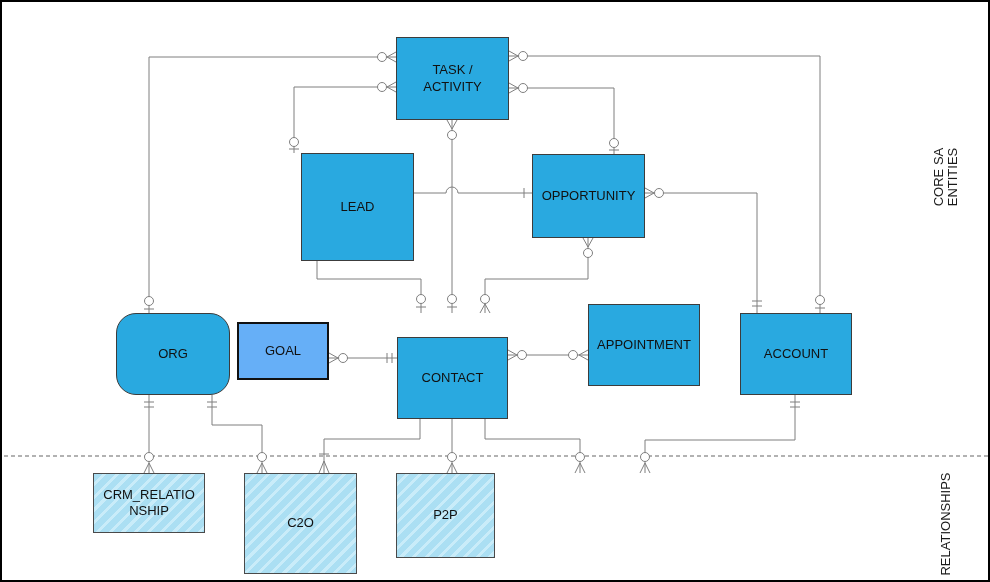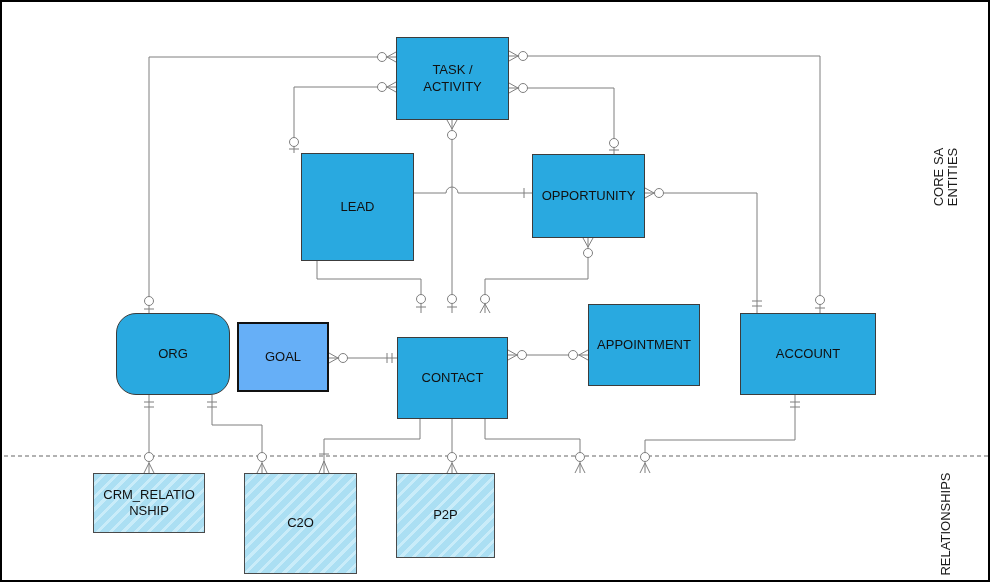--- a/index.html
+++ b/index.html
@@ -179,30 +179,30 @@
   </div>
   <div class="entity" style="left:259px;top:151px;width:113px;height:108px;margin-left:40px;">
     <span>LEAD</span>
   </div>
   <div class="entity" style="left:530px;top:152px;width:113px;height:84px;">
     <span>OPPORTUNITY</span>
   </div>
   <div class="entity" style="left:114px;top:311px;width:114px;height:82px;border-radius:20px;">
     <span>ORG</span>
   </div>
-  <div class="entity goal" style="left:235px;top:320px;width:92px;height:70px;">
+  <div class="entity goal" style="left:235px;top:320px;width:92px;height:58px;">
     <span>GOAL</span>
   </div>
   <div class="entity" style="left:395px;top:311px;width:111px;height:82px;margin-top:24px;">
     <span>CONTACT</span>
   </div>
   <div class="entity" style="left:586px;top:302px;width:112px;height:82px;">
     <span>APPOINTMENT</span>
   </div>
-  <div class="entity" style="left:738px;top:311px;width:136px;height:82px;">
+  <div class="entity" style="left:738px;top:311px;width:112px;height:82px;">
     <span>ACCOUNT</span>
   </div>
   <div class="entity rel" style="left:91px;top:471px;width:112px;height:60px;">
     <span>CRM_RELATIO
 NSHIP</span>
   </div>
   <div class="entity rel" style="left:242px;top:471px;width:113px;height:101px;">
     <span>C2O</span>
   </div>
   <div class="entity rel" style="left:394px;top:471px;width:99px;height:85px;">

